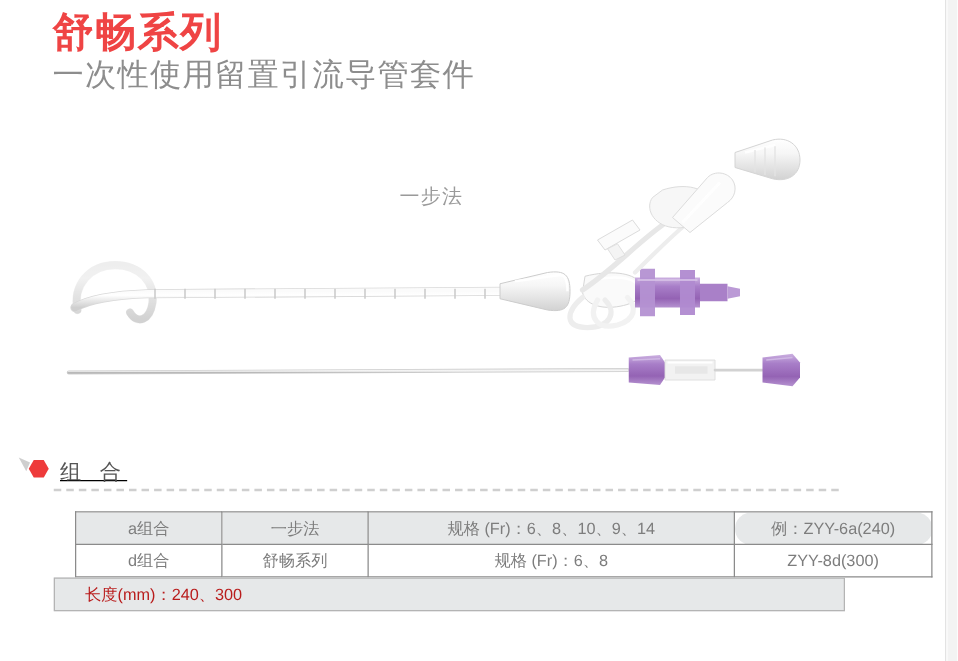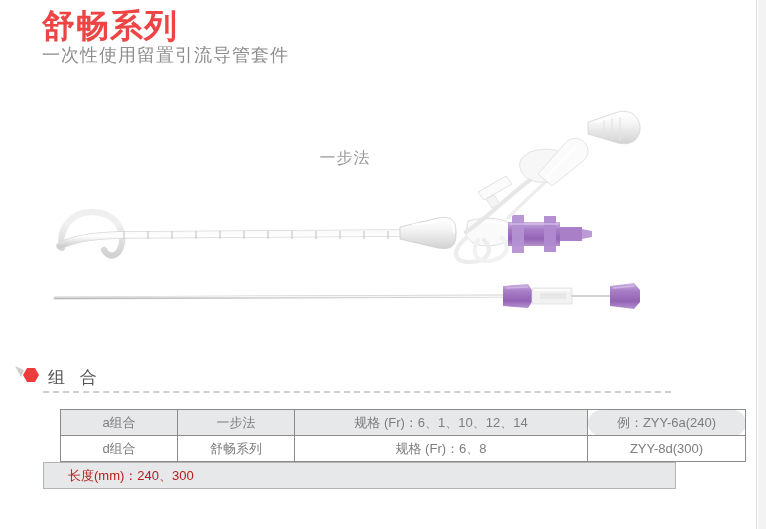--- a/index.html
+++ b/index.html
@@ -41,21 +41,21 @@
     font-weight: bold;
     color: #ef4444;
     letter-spacing: 1px;
     line-height: 1.2;
     white-space: nowrap;
   }
   .product-title {
     position: absolute;
     left: 42px;
     top: 44px;
-    font-size: 18px;
+    font-size: 25px;
     color: #8d8d8d;
     letter-spacing: 1px;
     line-height: 1.3;
     white-space: nowrap;
   }
 
   
   .fig-caption {
     position: absolute;
     left: 0;
@@ -89,20 +89,21 @@
   .product-figure svg { display: block; }
 
   
   .section-head {
     position: absolute;
     left: 14px;
     top: 364px;
     display: flex;
     align-items: center;
     height: 26px;
+    text-decoration: underline;
   }
   .hex-icon {
     width: 28px;
     height: 24px;
     flex: 0 0 auto;
     margin-right: 6px;
   }
   .section-label {
     font-size: 17px;
     color: #555555;
@@ -311,21 +312,21 @@
   </div>
 
   <div class="dashed-rule"></div>
 
   <div class="spec-table-wrap">
     <table class="spec">
       <tbody>
         <tr class="shaded">
           <td class="c-combo">a组合</td>
           <td class="c-method">一步法</td>
-          <td class="c-spec">规格 (Fr)：6、1、10、12、14</td>
+          <td class="c-spec">规格 (Fr)：6、8、10、9、14</td>
           <td class="c-example">例：ZYY-6a(240)</td>
         </tr>
         <tr class="plain">
           <td class="c-combo">d组合</td>
           <td class="c-method">舒畅系列</td>
           <td class="c-spec">规格 (Fr)：6、8</td>
           <td class="c-example">ZYY-8d(300)</td>
         </tr>
       </tbody>
     </table>

